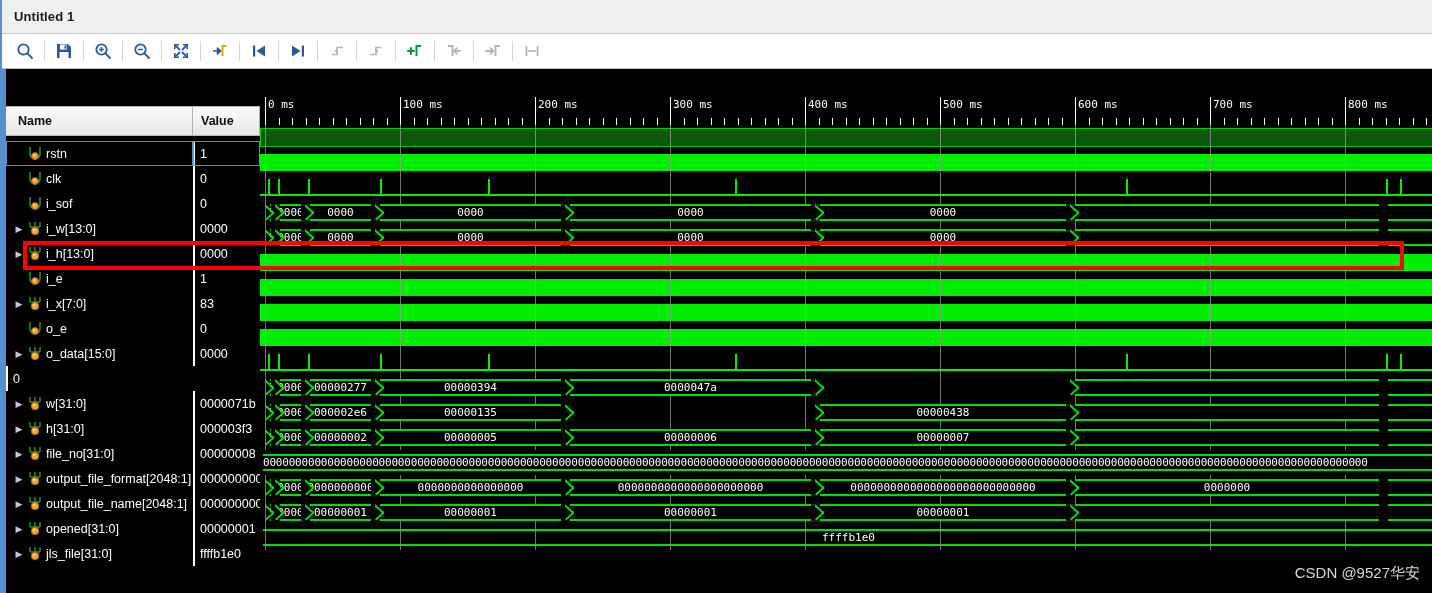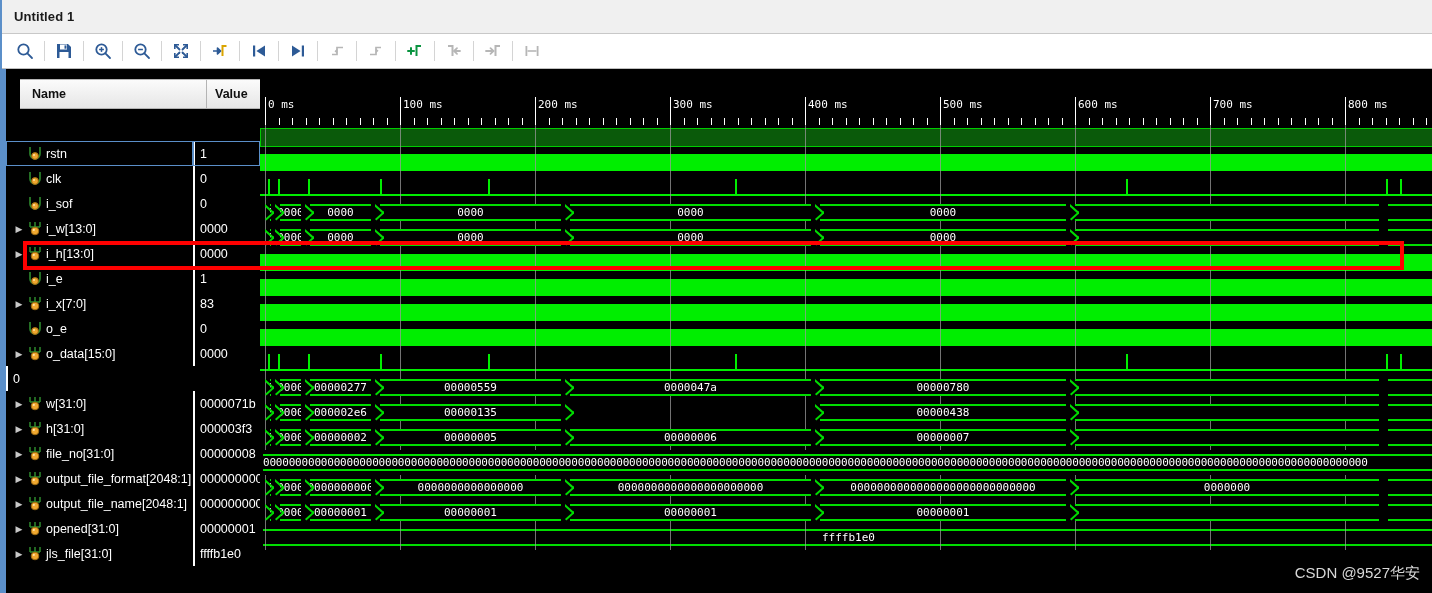--- a/index.html
+++ b/index.html
@@ -60,24 +60,23 @@
     background: #000000;
   }
 
   
   #leftpane {
     position: absolute; left: 0; top: 0;
     width: 254px; height: 524px;
     background: #000000;
   }
   #colheaders {
-    position: absolute; left: 0; top: 10px;
+    position: absolute; left: 0; top: 37px;
     width: 282px; height: 30px;
     display: flex;
-    justify-content: center;
   }
   #colheaders .ch {
     height: 30px;
     background: linear-gradient(#fbfbfb, #e6e6e6);
     border: 1px solid #b4b4b4;
     border-left: none;
     display: flex; align-items: center;
     font-size: 12.5px; font-weight: bold; color: #101010;
   }
   #ch-name { width: 187px; padding-left: 12px; }
@@ -893,25 +892,24 @@
             <div class="gridline" style="left: 680px;"></div>
             <div class="gridline" style="left: 815px;"></div>
             <div class="gridline" style="left: 950px;"></div>
             <div class="gridline" style="left: 1085px;"></div>
             <div class="bus" style="left: 10px; width: 1px;">0</div>
             <div class="busx" style="left: 5px;"></div>
             <div class="bus" style="left: 20px; width: 21px;">0000</div>
             <div class="busx" style="left: 15px;"></div>
             <div class="bus" style="left: 50px; width: 61px;">00000277</div>
             <div class="busx" style="left: 45px;"></div>
-            <div class="bus" style="left: 120px; width: 181px;">00000559</div>
+            <div class="bus" style="left: 120px; width: 181px;">00000394</div>
             <div class="busx" style="left: 115px;"></div>
             <div class="bus" style="left: 310px; width: 241px;">0000047a</div>
             <div class="busx" style="left: 305px;"></div>
-            <div class="bus" style="left: 560px; width: 246px;">00000780</div>
             <div class="busx" style="left: 555px;"></div>
             <div class="bus" style="left: 815px; width: 304px;"></div>
             <div class="busx" style="left: 810px;"></div>
             <div class="bus" style="left: 1128px; width: 46px;"></div>
           </div>
           <div class="wrow">
             <div class="gridline" style="left: 5px;"></div>
             <div class="gridline" style="left: 140px;"></div>
             <div class="gridline" style="left: 275px;"></div>
             <div class="gridline" style="left: 410px;"></div>

